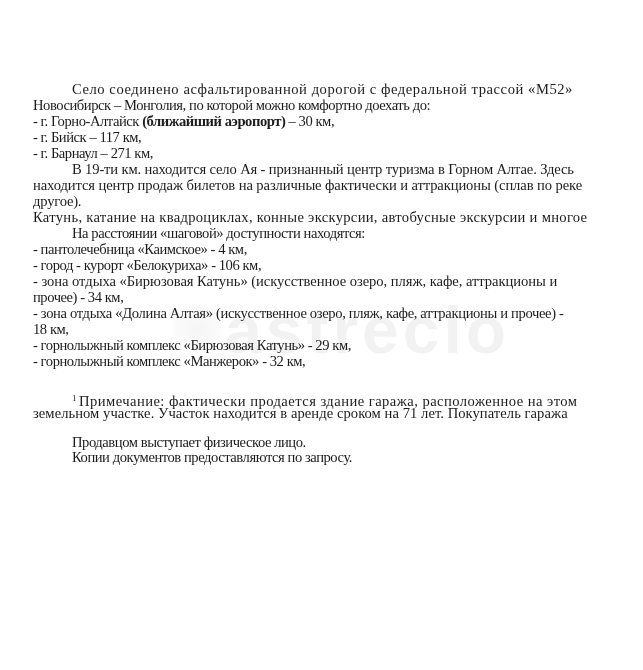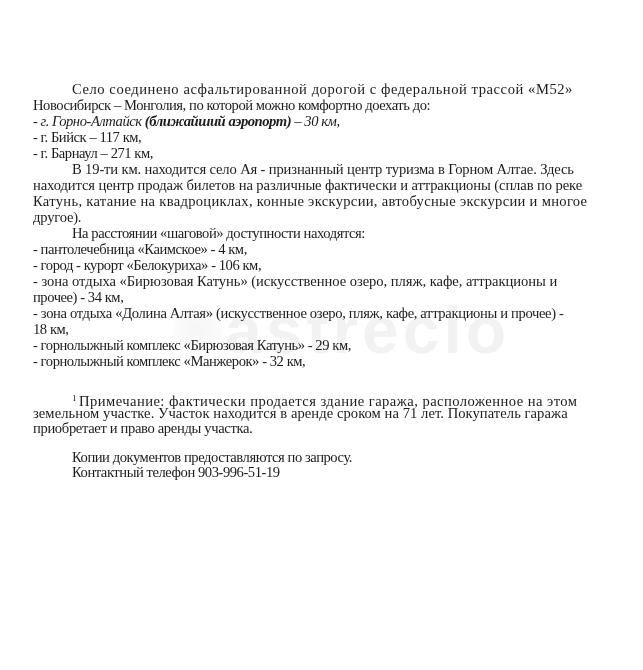--- a/index.html
+++ b/index.html
@@ -70,32 +70,32 @@
 <div class="watermark">astrecio</div>
 
 <div class="page">
 
   <section>
     <div class="line indent wide" style="letter-spacing:0.55px;margin-top:48px;">Село соединено асфальтированной дорогой с федеральной трассой «М52»</div>
     <div class="line" style="letter-spacing:-0.45px;">Новосибирск – Монголия, по которой можно комфортно доехать до:</div>
   </section>
 
   <section>
-    <div class="line" style="letter-spacing:-0.45px;font-style:italic;">
+    <div class="line" style="letter-spacing:-0.45px;">
       <span>- г. Горно-Алтайск </span><span class="b">(ближайший аэропорт)</span><span> – 30 км,</span>
     </div>
     <div class="line" style="letter-spacing:-0.45px;">- г. Бийск – 117 км,</div>
     <div class="line" style="letter-spacing:-0.45px;">- г. Барнаул – 271 км,</div>
   </section>
 
   <section>
     <div class="line indent" style="letter-spacing:-0.15px;">В 19-ти км. находится село Ая -  признанный центр туризма в Горном Алтае. Здесь</div>
     <div class="line" style="letter-spacing:-0.1px;">находится центр продаж билетов на различные фактически и аттракционы (сплав по реке</div>
+    <div class="line">другое).</div>
     <div class="line" style="letter-spacing:0.3px;">Катунь, катание на квадроциклах, конные экскурсии, автобусные экскурсии и многое</div>
-    <div class="line">другое).</div>
   </section>
 
   <section>
     <div class="line indent" style="letter-spacing:-0.45px;">На расстоянии «шаговой» доступности находятся:</div>
     <div class="line" style="letter-spacing:-0.45px;">- пантолечебница «Каимское» -  4 км,</div>
     <div class="line" style="letter-spacing:-0.45px;">- город - курорт «Белокуриха» - 106 км,</div>
     <div class="line" style="letter-spacing:-0.05px;">- зона отдыха «Бирюзовая Катунь» (искусственное озеро, пляж, кафе, аттракционы и</div>
     <div class="line" style="letter-spacing:-0.45px;">прочее) - 34 км,</div>
     <div class="line" style="letter-spacing:-0.35px;">- зона отдыха «Долина Алтая» (искусственное озеро, пляж, кафе, аттракционы и прочее) -</div>
     <div class="line" style="letter-spacing:-0.45px;">18 км,</div>
@@ -103,23 +103,22 @@
     <div class="line" style="letter-spacing:-0.45px;">- горнолыжный комплекс «Манжерок» - 32 км,</div>
   </section>
 
   <div class="gap-note"></div>
 
   <section class="note">
     <div class="line indent" style="letter-spacing:0.45px;">
       <span class="sup">1</span><span>Примечание: фактически продается здание гаража, расположенное на этом</span>
     </div>
     <div class="line" style="letter-spacing:0.05px;">земельном участке. Участок находится в аренде сроком на 71 лет. Покупатель гаража</div>
-    <div class="line" style="letter-spacing:-0.35px;">приобретает и право аренды участка.</div>
   </section>
 
   <div class="gap-close"></div>
 
   <section class="note">
+    <div class="line indent" style="letter-spacing:-0.45px;">Продавцом выступает физическое лицо.</div>
     <div class="line indent" style="letter-spacing:-0.45px;">Копии документов предоставляются по запросу.</div>
-    <div class="line indent" style="letter-spacing:-0.45px;">Контактный телефон 903-996-51-19</div>
   </section>
 
 </div>
 
 </body></html>

